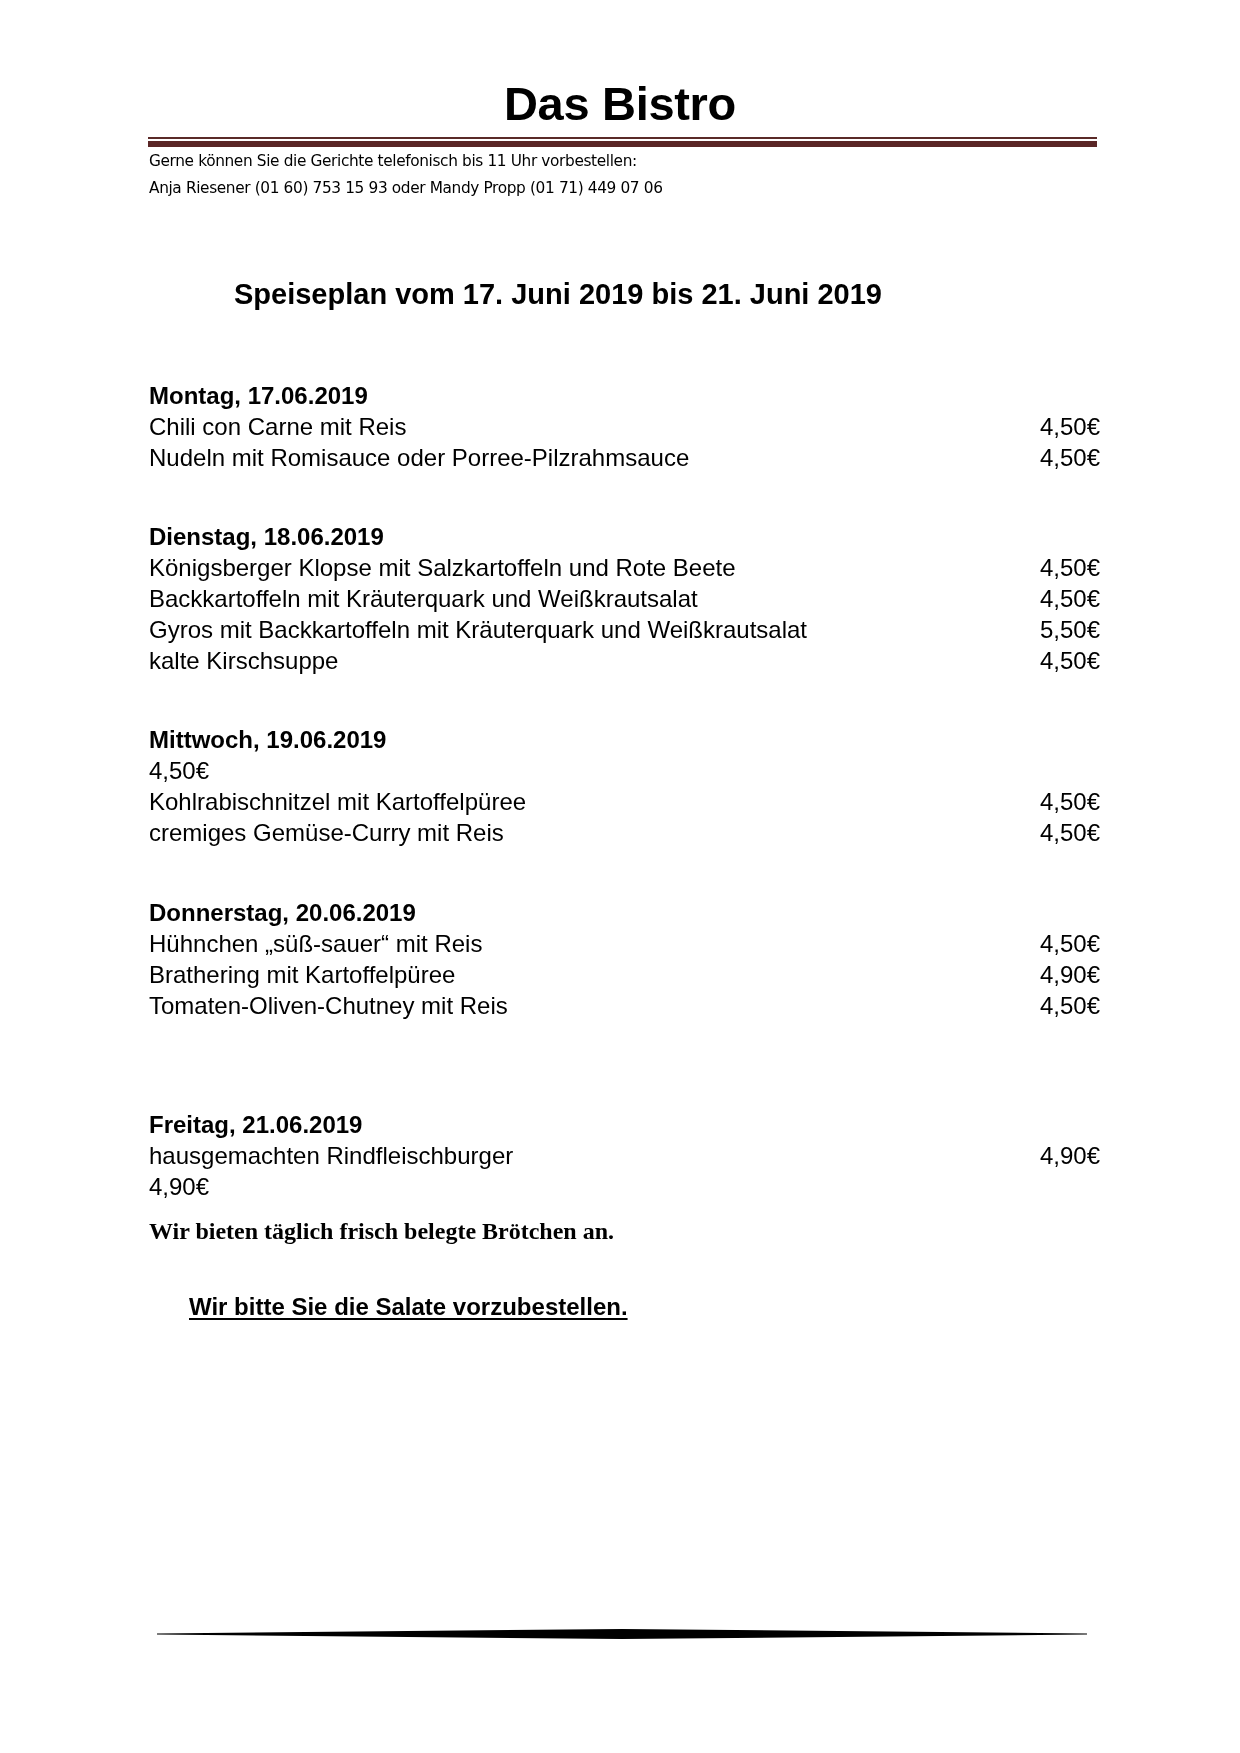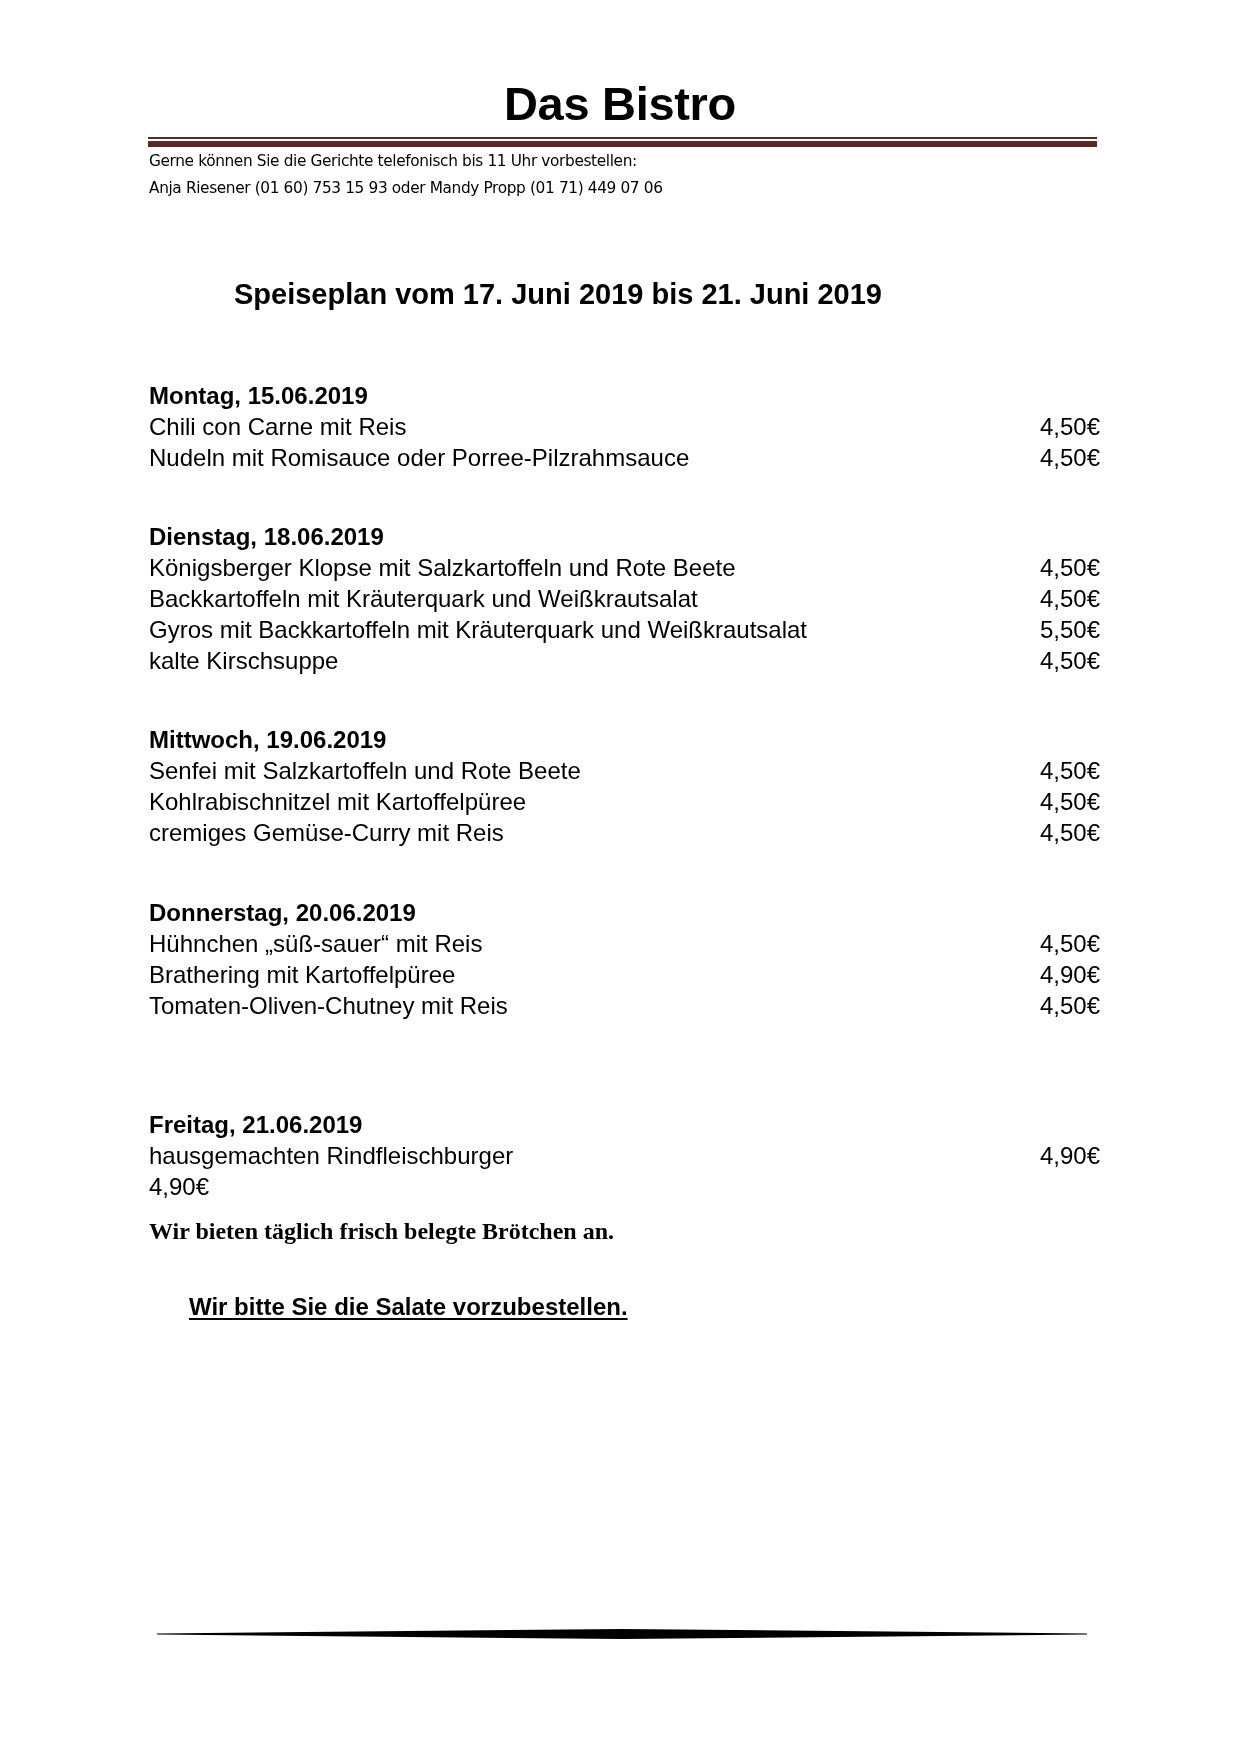--- a/index.html
+++ b/index.html
@@ -41,21 +41,21 @@
 <div class="page">
   <div class="title">Das Bistro</div>
   <div class="rule-thin"></div>
   <div class="rule-thick"></div>
   <div class="contact l1">Gerne können Sie die Gerichte telefonisch bis 11 Uhr vorbestellen:</div>
   <div class="contact l2">Anja Riesener (01 60) 753 15 93 oder Mandy Propp (01 71) 449 07 06</div>
 
   <div class="plan-title">Speiseplan vom 17. Juni 2019 bis 21. Juni 2019</div>
 
   <div class="day" style="top:380px;">
-    <div class="day-heading">Montag, 15.06.2019</div>
+    <div class="day-heading">Montag, 17.06.2019</div>
     <div class="dish">
       <span class="dish-name">Chili con Carne mit Reis</span>
       <span class="dish-price">4,50€</span>
     </div>
     <div class="dish">
       <span class="dish-name">Nudeln mit Romisauce oder Porree-Pilzrahmsauce</span>
       <span class="dish-price">4,50€</span>
     </div>
   </div>
 
@@ -75,21 +75,20 @@
     </div>
     <div class="dish">
       <span class="dish-name">kalte Kirschsuppe</span>
       <span class="dish-price">4,50€</span>
     </div>
   </div>
 
   <div class="day" style="top:724px;">
     <div class="day-heading">Mittwoch, 19.06.2019</div>
     <div class="dish">
-      <span class="dish-name">Senfei mit Salzkartoffeln und Rote Beete</span>
       <span class="dish-price">4,50€</span>
     </div>
     <div class="dish">
       <span class="dish-name">Kohlrabischnitzel mit Kartoffelpüree</span>
       <span class="dish-price">4,50€</span>
     </div>
     <div class="dish">
       <span class="dish-name">cremiges Gemüse-Curry mit Reis</span>
       <span class="dish-price">4,50€</span>
     </div>

